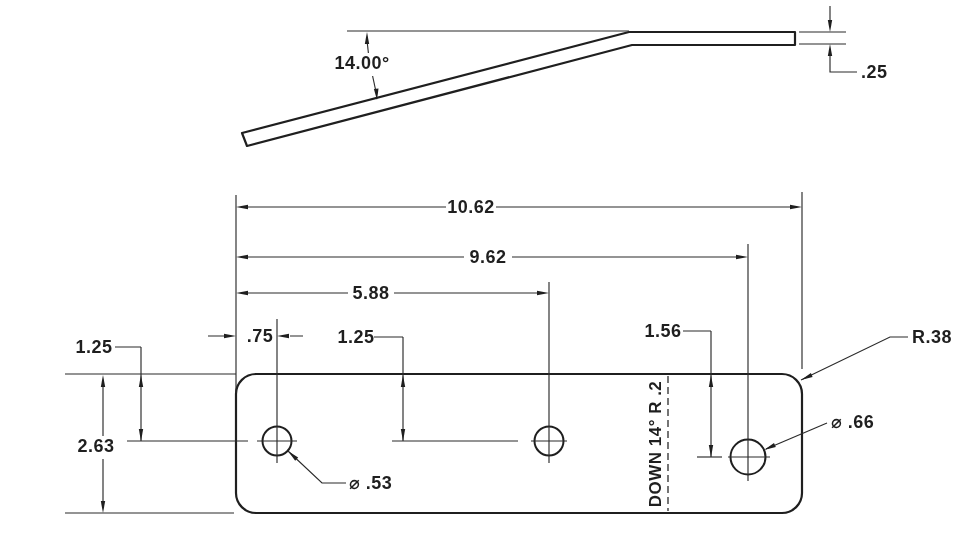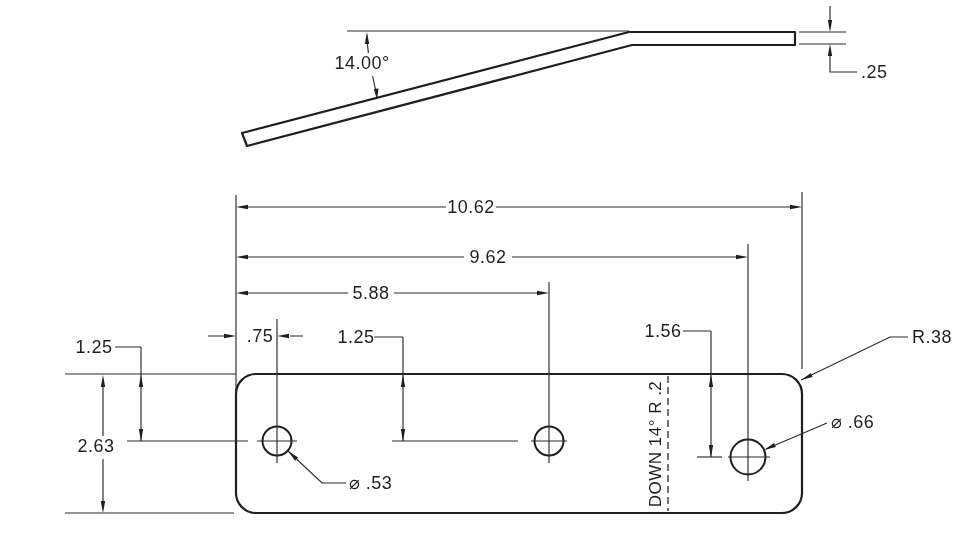--- a/index.html
+++ b/index.html
@@ -6,20 +6,21 @@
     margin: 0;
     padding: 0;
     background: #ffffff;
   }
   .canvas-wrap {
     position: relative;
     width: 977px;
     height: 555px;
     background: #ffffff;
     overflow: hidden;
+    font-weight: bold;
   }
   svg {
     display: block;
   }
   .dim-text {
     font-family: "Liberation Sans", "DejaVu Sans", sans-serif;
     font-size: 18px;
     fill: #1f1f1f;
     letter-spacing: 0.5px;
   }

